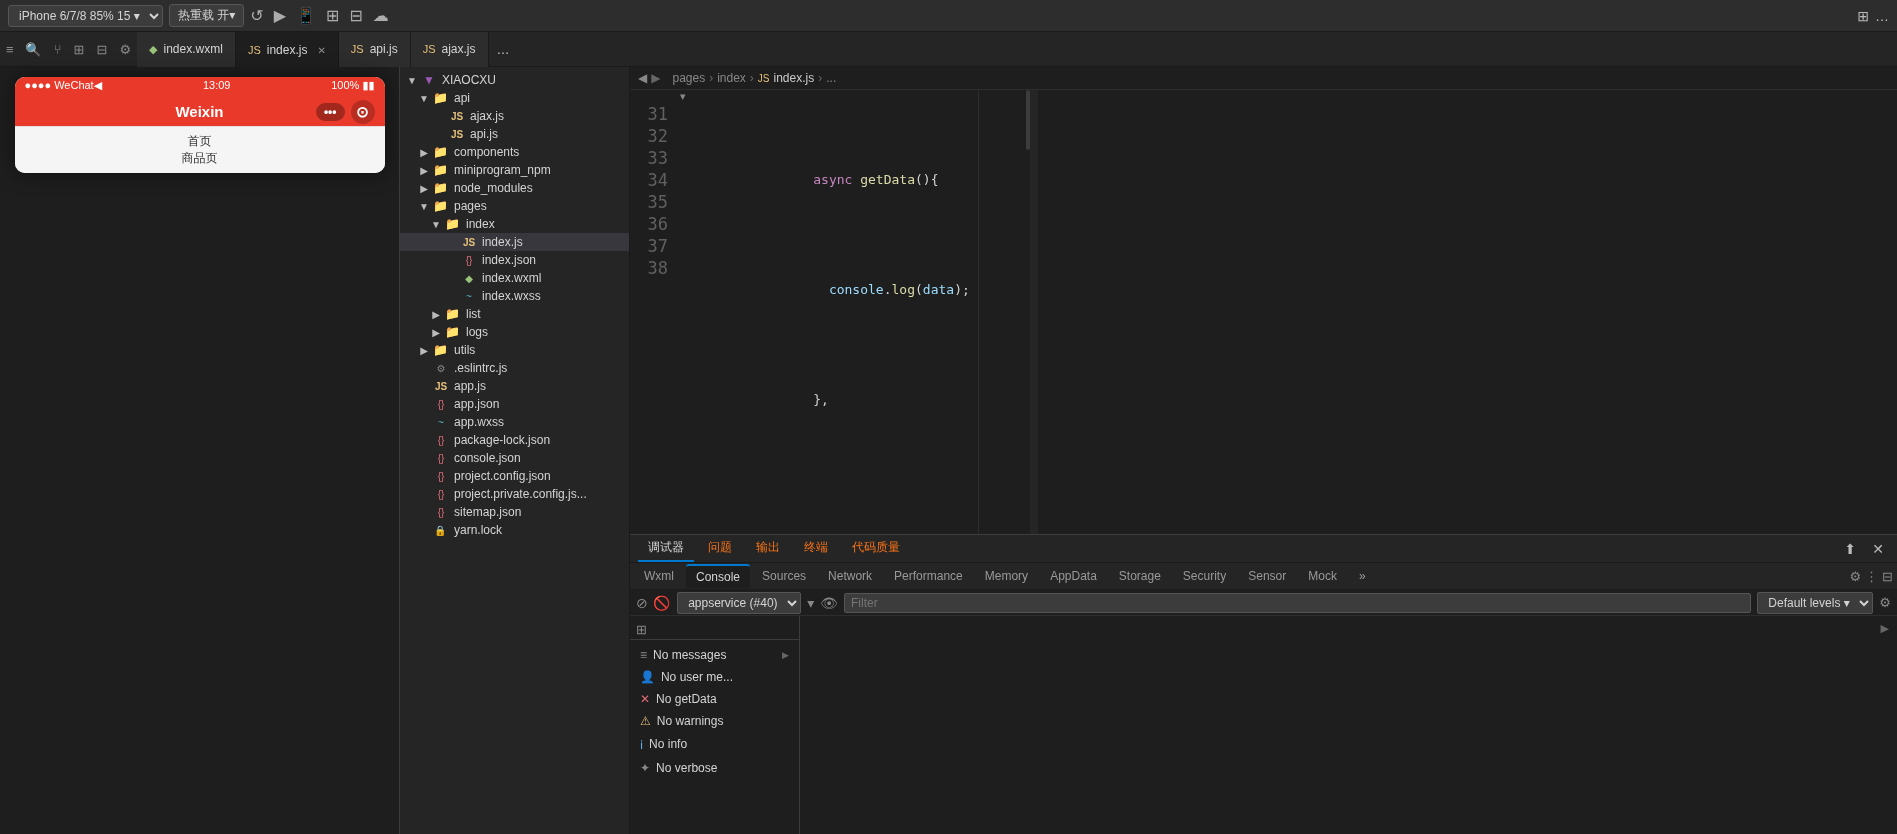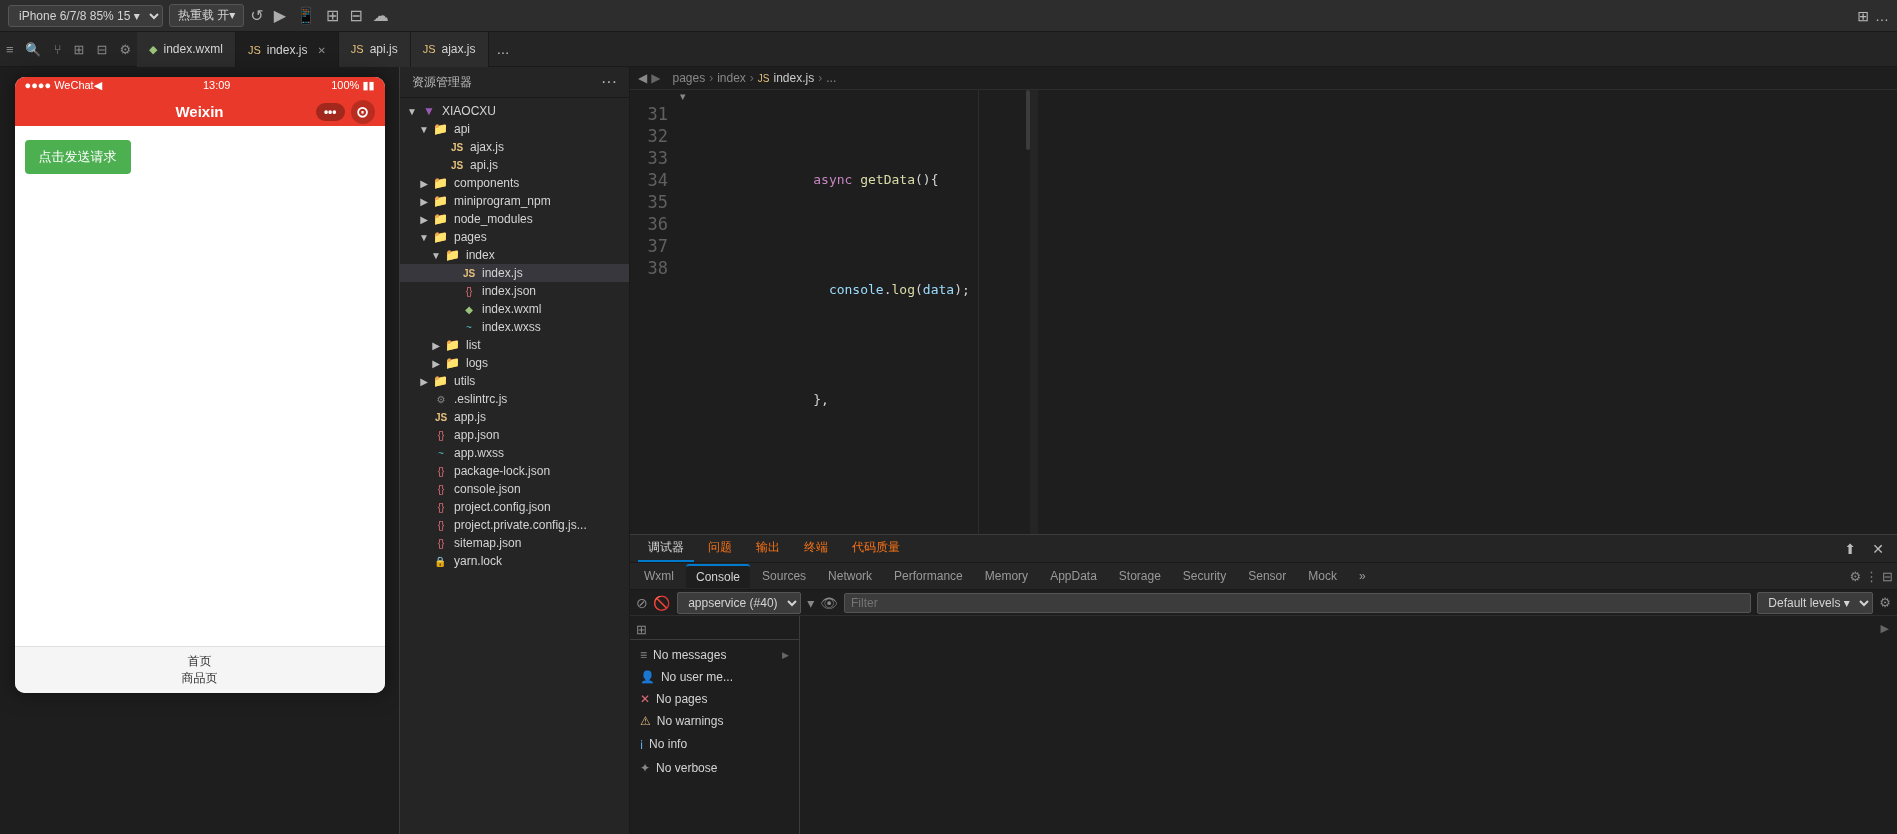--- a/index.html
+++ b/index.html
@@ -446,35 +446,28 @@
         <span>13:09</span>
         <span>100% ▮▮</span>
       </div>
       <div class="phone-nav-bar">
         <span>Weixin</span>
         <div class="phone-nav-icons">
           <div class="phone-nav-icon-btn">•••</div>
           <div class="phone-nav-icon-circle">⊙</div>
         </div>
       </div>
-      <div class="phone-content">
-        <button class="phone-btn">点击发送请求</button>
-      </div>
       <div class="phone-bottom-nav">
         <span>首页</span>
         <span>商品页</span>
       </div>
     </div>
   </div>
 
   <div class="file-explorer">
-    <div class="explorer-header">
-      <span>资源管理器</span>
-      <span class="explorer-dots">···</span>
-    </div>
     <div class="file-tree">
 
       <div class="tree-item" style="padding-left:4px;">
         <span class="tree-arrow">▼</span>
         <span class="tree-icon folder-icon-purple">▼</span>
         <span>XIAOCXU</span>
       </div>
 
       <div class="tree-item" style="padding-left:16px;">
         <span class="tree-arrow">▼</span>
@@ -741,21 +734,21 @@
             <span class="cs-icon-gray">≡</span>
             <span>No messages</span>
             <span style="margin-left:auto;color:#666;font-size:9px;">▶</span>
           </div>
           <div class="console-sidebar-item">
             <span class="cs-icon-gray">👤</span>
             <span>No user me...</span>
           </div>
           <div class="console-sidebar-item">
             <span class="cs-icon-red">✕</span>
-            <span>No pages</span>
+            <span>No getData</span>
           </div>
           <div class="console-sidebar-item">
             <span class="cs-icon-yellow">⚠</span>
             <span>No warnings</span>
           </div>
           <div class="console-sidebar-item">
             <span class="cs-icon-blue">ℹ</span>
             <span>No info</span>
           </div>
           <div class="console-sidebar-item">

